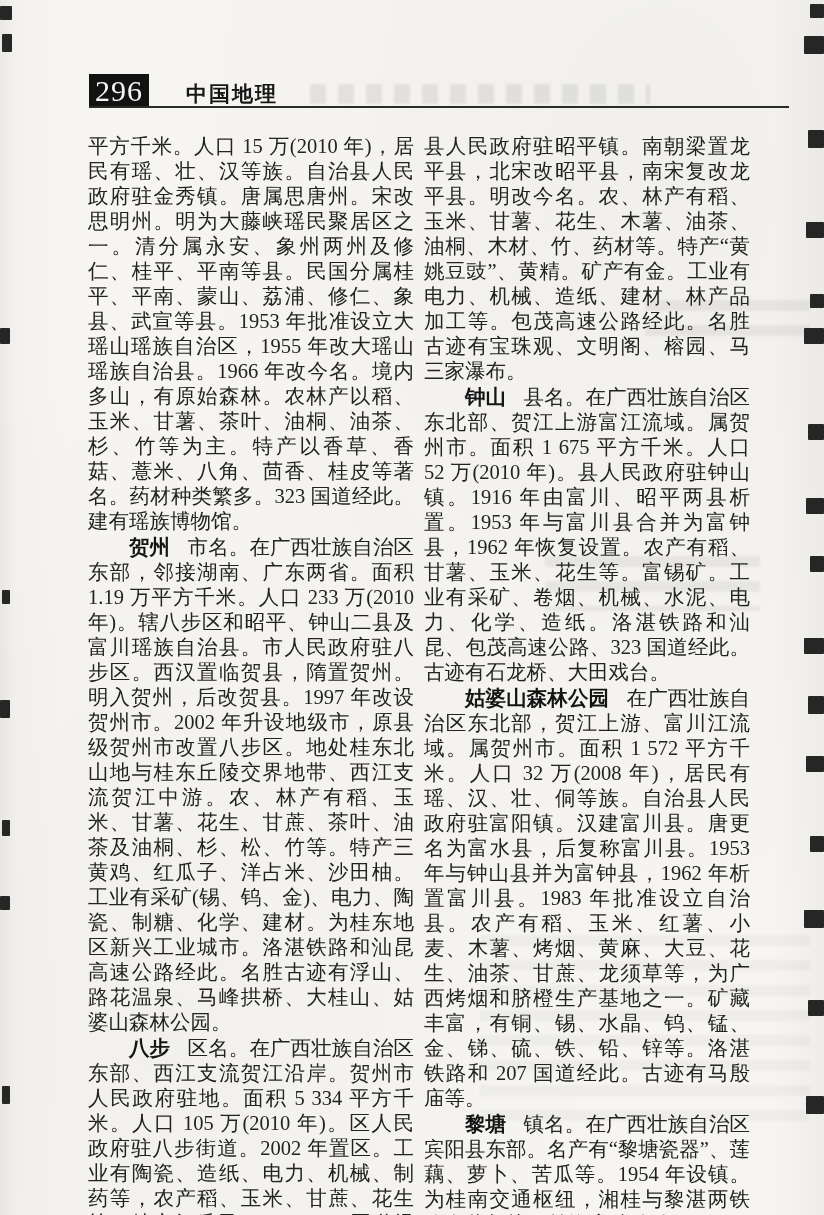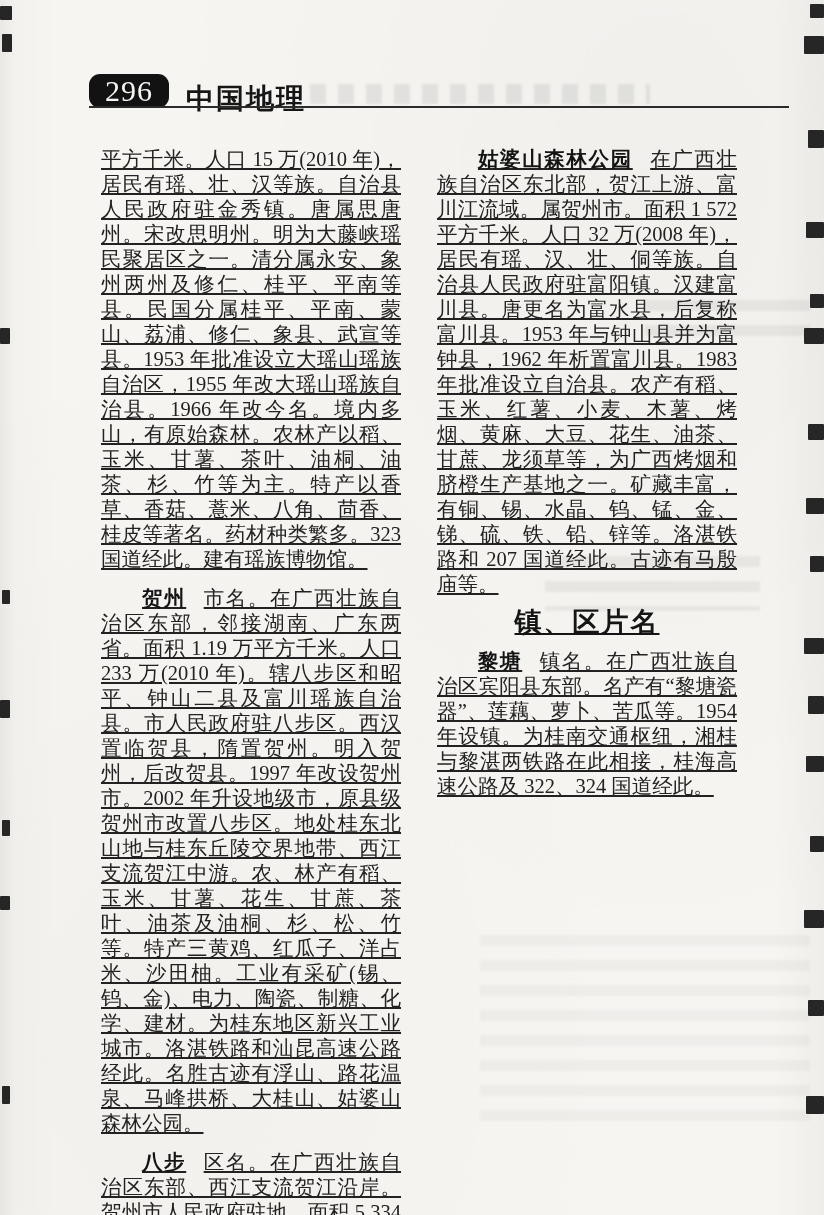--- a/index.html
+++ b/index.html
@@ -11,32 +11,32 @@
       radial-gradient(ellipse at 80% 15%, rgba(0,0,0,0.025), transparent 55%),
       radial-gradient(ellipse at 20% 85%, rgba(0,0,0,0.02), transparent 50%),
       linear-gradient(90deg,#e9e8e5 0,#f3f2ef 16px,#f6f5f2 60px,#f6f5f2 94%,#eeedea 100%),
       #f5f4f1;
     overflow:hidden;
     font-family:"Liberation Serif","DejaVu Serif",serif;
     color:#1f1f1f;
   }
   
   .pagenum-box{
-    position:absolute;left:89px;top:74px;width:80px;height:34px;
+    position:absolute;left:89px;top:74px;width:60px;height:34px;
     background:#121212;
-    display:flex;align-items:center;justify-content:center;border-radius:11px;
+    display:flex;align-items:center;justify-content:center;
   }
   .pagenum-box span{
     color:#f6f5f2;font-size:30px;line-height:1;letter-spacing:1px;
     font-family:"Liberation Serif","DejaVu Serif",serif;
   }
   .book-title{
     position:absolute;left:186px;top:80px;
     font-family:"Liberation Sans","DejaVu Sans",sans-serif;
-    font-weight:700;font-size:28px;color:#161616;letter-spacing:2px;
+    font-weight:700;font-size:21px;color:#161616;letter-spacing:2px;
   }
   .header-rule{
     position:absolute;left:89px;top:106px;width:700px;height:2px;
     background:#2b2b2b;
   }
   .ghost-header{
     position:absolute;left:310px;top:84px;width:340px;height:20px;
     background:repeating-linear-gradient(90deg,rgba(110,110,110,0.13) 0 16px,transparent 16px 28px);
     filter:blur(1px);
   }
@@ -44,21 +44,21 @@
   .columns{
     position:absolute;left:88px;top:133px;width:662px;
     display:flex;gap:10px;
   }
   .col{
     width:326px;
     font-size:20.5px;line-height:25px;
     text-align:justify;text-justify:inter-ideograph;
     color:#222;
   }
-  .col p{margin:13px;text-indent:2em;text-decoration:underline;}
+  .col p{margin:0;text-indent:2em;}
   .col p.cont{text-indent:0;}
   .hw{
     font-family:"Liberation Sans","DejaVu Sans",sans-serif;
     font-weight:700;color:#141414;
   }
   .hw:not(:empty){margin-right:0.85em;}
   .section-heading{
     font-family:"Liberation Sans","DejaVu Sans",sans-serif;
     font-weight:700;font-size:27px;line-height:25px;
     text-align:center;text-indent:0 !important;
@@ -92,22 +92,23 @@
   <div class="columns">
 
     <div class="col">
       <p class="cont"><span class="hw"></span><span>平方千米。人口 15 万(2010 年)，居民有瑶、壮、汉等族。自治县人民政府驻金秀镇。唐属思唐州。宋改思明州。明为大藤峡瑶民聚居区之一。清分属永安、象州两州及修仁、桂平、平南等县。民国分属桂平、平南、蒙山、荔浦、修仁、象县、武宣等县。1953 年批准设立大瑶山瑶族自治区，1955 年改大瑶山瑶族自治县。1966 年改今名。境内多山，有原始森林。农林产以稻、玉米、甘薯、茶叶、油桐、油茶、杉、竹等为主。特产以香草、香菇、薏米、八角、茴香、桂皮等著名。药材种类繁多。323 国道经此。建有瑶族博物馆。</span></p>
       <p><span class="hw">贺州</span><span>市名。在广西壮族自治区东部，邻接湖南、广东两省。面积 1.19 万平方千米。人口 233 万(2010 年)。辖八步区和昭平、钟山二县及富川瑶族自治县。市人民政府驻八步区。西汉置临贺县，隋置贺州。明入贺州，后改贺县。1997 年改设贺州市。2002 年升设地级市，原县级贺州市改置八步区。地处桂东北山地与桂东丘陵交界地带、西江支流贺江中游。农、林产有稻、玉米、甘薯、花生、甘蔗、茶叶、油茶及油桐、杉、松、竹等。特产三黄鸡、红瓜子、洋占米、沙田柚。工业有采矿(锡、钨、金)、电力、陶瓷、制糖、化学、建材。为桂东地区新兴工业城市。洛湛铁路和汕昆高速公路经此。名胜古迹有浮山、路花温泉、马峰拱桥、大桂山、姑婆山森林公园。</span></p>
       <p><span class="hw">八步</span><span>区名。在广西壮族自治区东部、西江支流贺江沿岸。贺州市人民政府驻地。面积 5 334 平方千米。人口 105 万(2010 年)。区人民政府驻八步街道。2002 年置区。工业有陶瓷、造纸、电力、机械、制药等，农产稻、玉米、甘蔗、花生等，特产红瓜子。207、323 国道经此。名胜古迹有乾亨寺、浮山、路花温泉等。</span></p>
 
     </div>
 
     <div class="col">
+      <p class="cont"><span class="hw"></span><span>县人民政府驻昭平镇。南朝梁置龙平县，北宋改昭平县，南宋复改龙平县。明改今名。农、林产有稻、玉米、甘薯、花生、木薯、油茶、油桐、木材、竹、药材等。特产“黄姚豆豉”、黄精。矿产有金。工业有电力、机械、造纸、建材、林产品加工等。包茂高速公路经此。名胜古迹有宝珠观、文明阁、榕园、马三家瀑布。</span></p>
+      <p><span class="hw">钟山</span><span>县名。在广西壮族自治区东北部、贺江上游富江流域。属贺州市。面积 1 675 平方千米。人口 52 万(2010 年)。县人民政府驻钟山镇。1916 年由富川、昭平两县析置。1953 年与富川县合并为富钟县，1962 年恢复设置。农产有稻、甘薯、玉米、花生等。富锡矿。工业有采矿、卷烟、机械、水泥、电力、化学、造纸。洛湛铁路和汕昆、包茂高速公路、323 国道经此。古迹有石龙桥、大田戏台。</span></p>
       <p><span class="hw">姑婆山森林公园</span><span>在广西壮族自治区东北部，贺江上游、富川江流域。属贺州市。面积 1 572 平方千米。人口 32 万(2008 年)，居民有瑶、汉、壮、侗等族。自治县人民政府驻富阳镇。汉建富川县。唐更名为富水县，后复称富川县。1953 年与钟山县并为富钟县，1962 年析置富川县。1983 年批准设立自治县。农产有稻、玉米、红薯、小麦、木薯、烤烟、黄麻、大豆、花生、油茶、甘蔗、龙须草等，为广西烤烟和脐橙生产基地之一。矿藏丰富，有铜、锡、水晶、钨、锰、金、锑、硫、铁、铅、锌等。洛湛铁路和 207 国道经此。古迹有马殷庙等。</span></p>
-      <p class="section-heading">镇、区片名</p>
       <p><span class="hw">黎塘</span><span>镇名。在广西壮族自治区宾阳县东部。名产有“黎塘瓷器”、莲藕、萝卜、苦瓜等。1954 年设镇。为桂南交通枢纽，湘桂与黎湛两铁路在此相接，桂海高速公路及 322、324 国道经此。</span></p>
 
     </div>
 
   </div>
 
   <div class="mark" style="left:810px;top:4px;width:14px;height:14px;"></div>
   <div class="mark" style="left:804px;top:36px;width:20px;height:18px;"></div>
   <div class="mark" style="left:808px;top:130px;width:16px;height:18px;"></div>
   <div class="mark" style="left:806px;top:222px;width:18px;height:16px;"></div>

